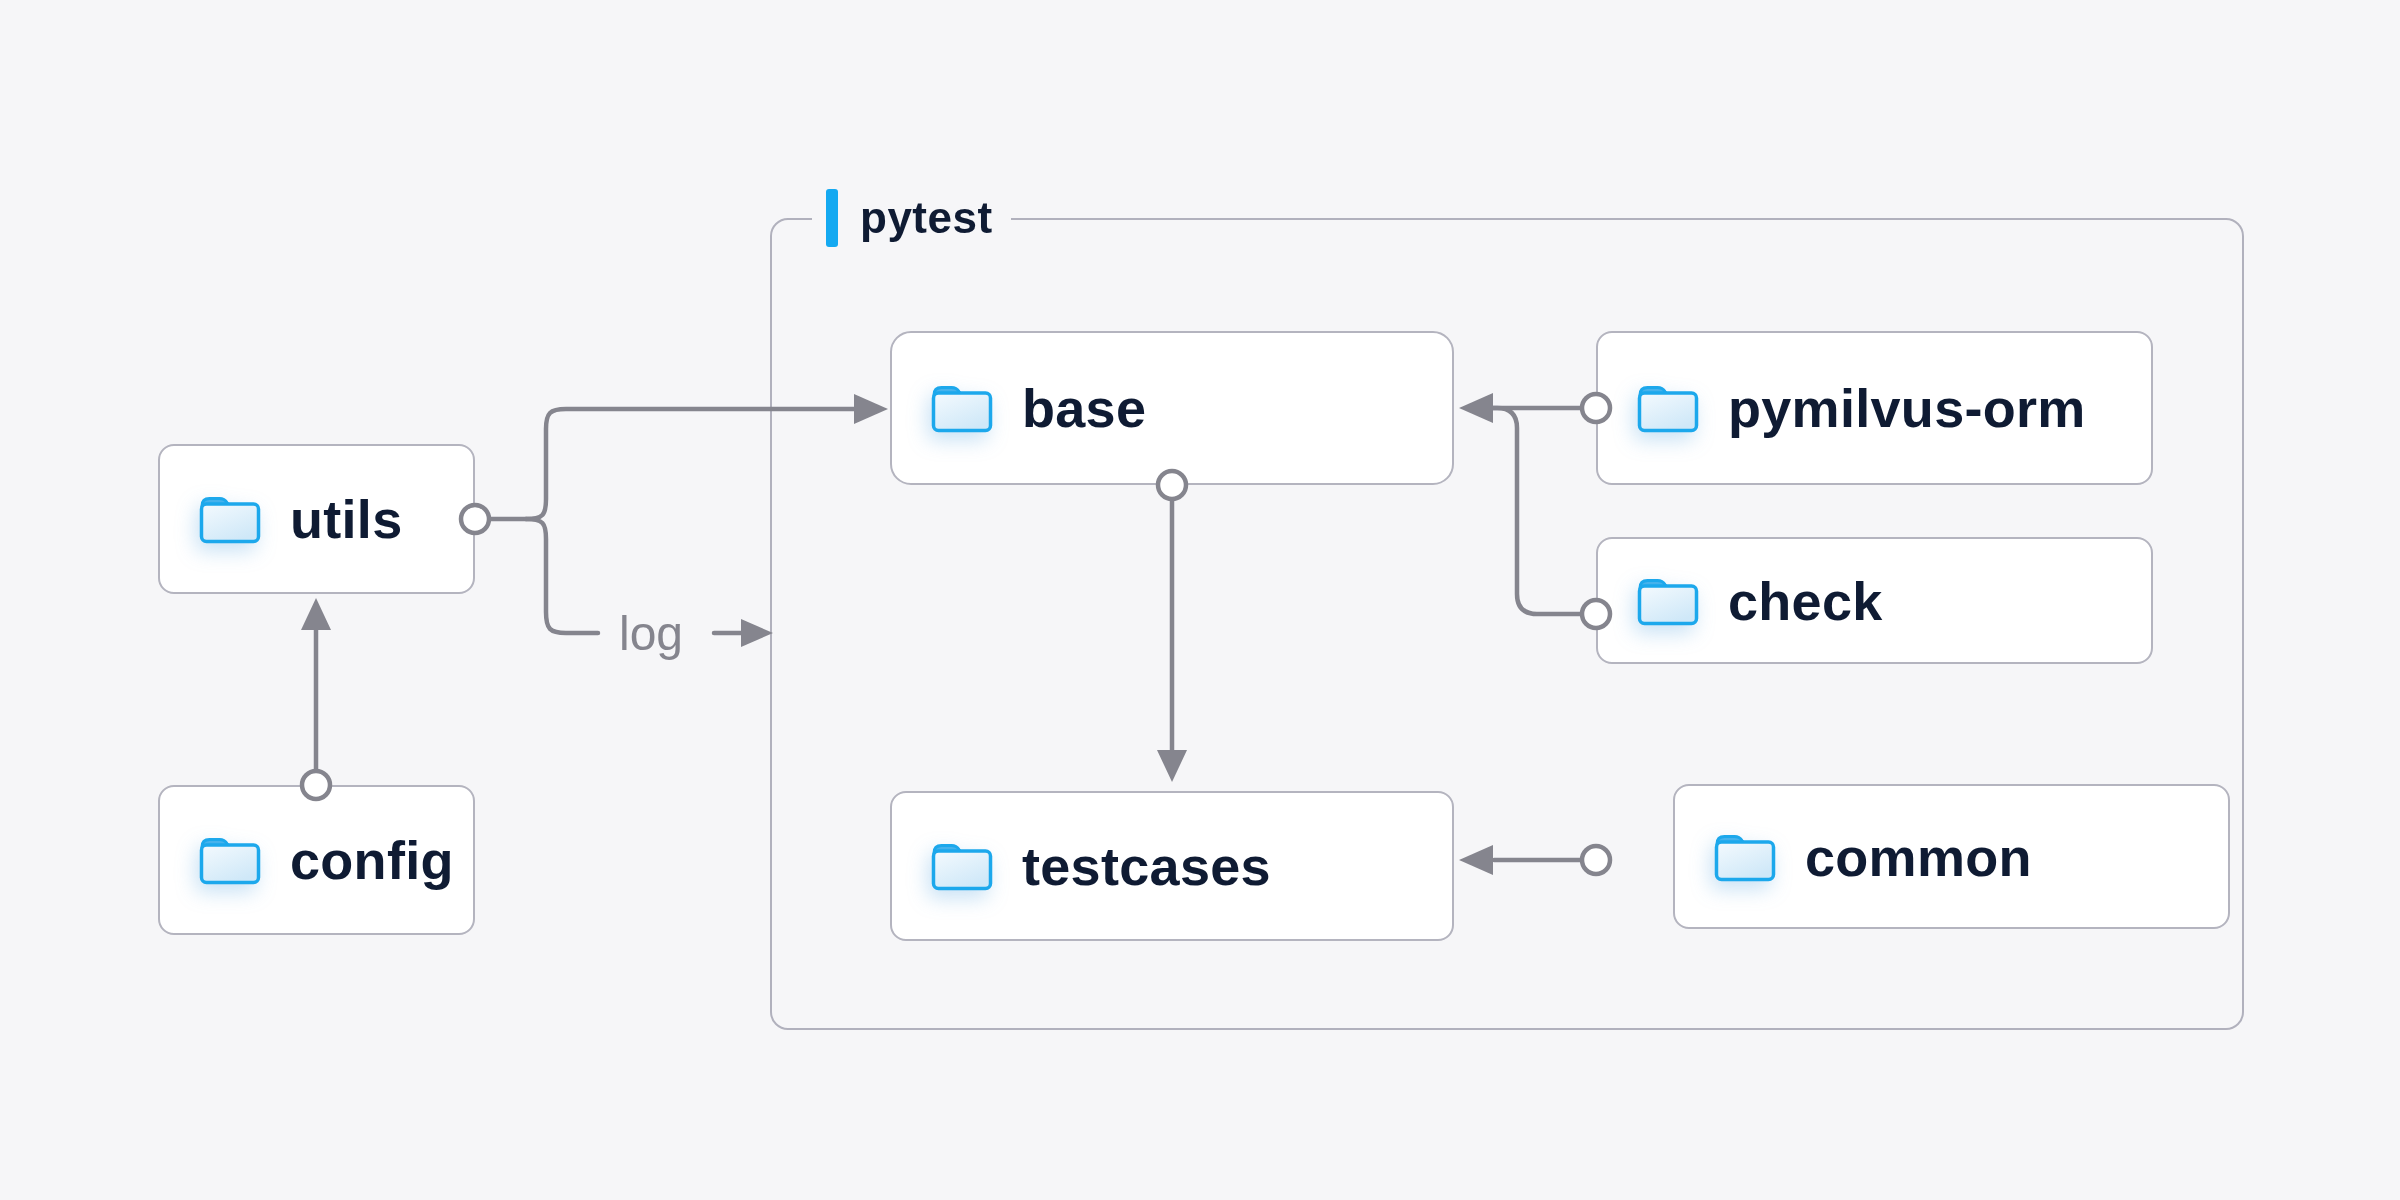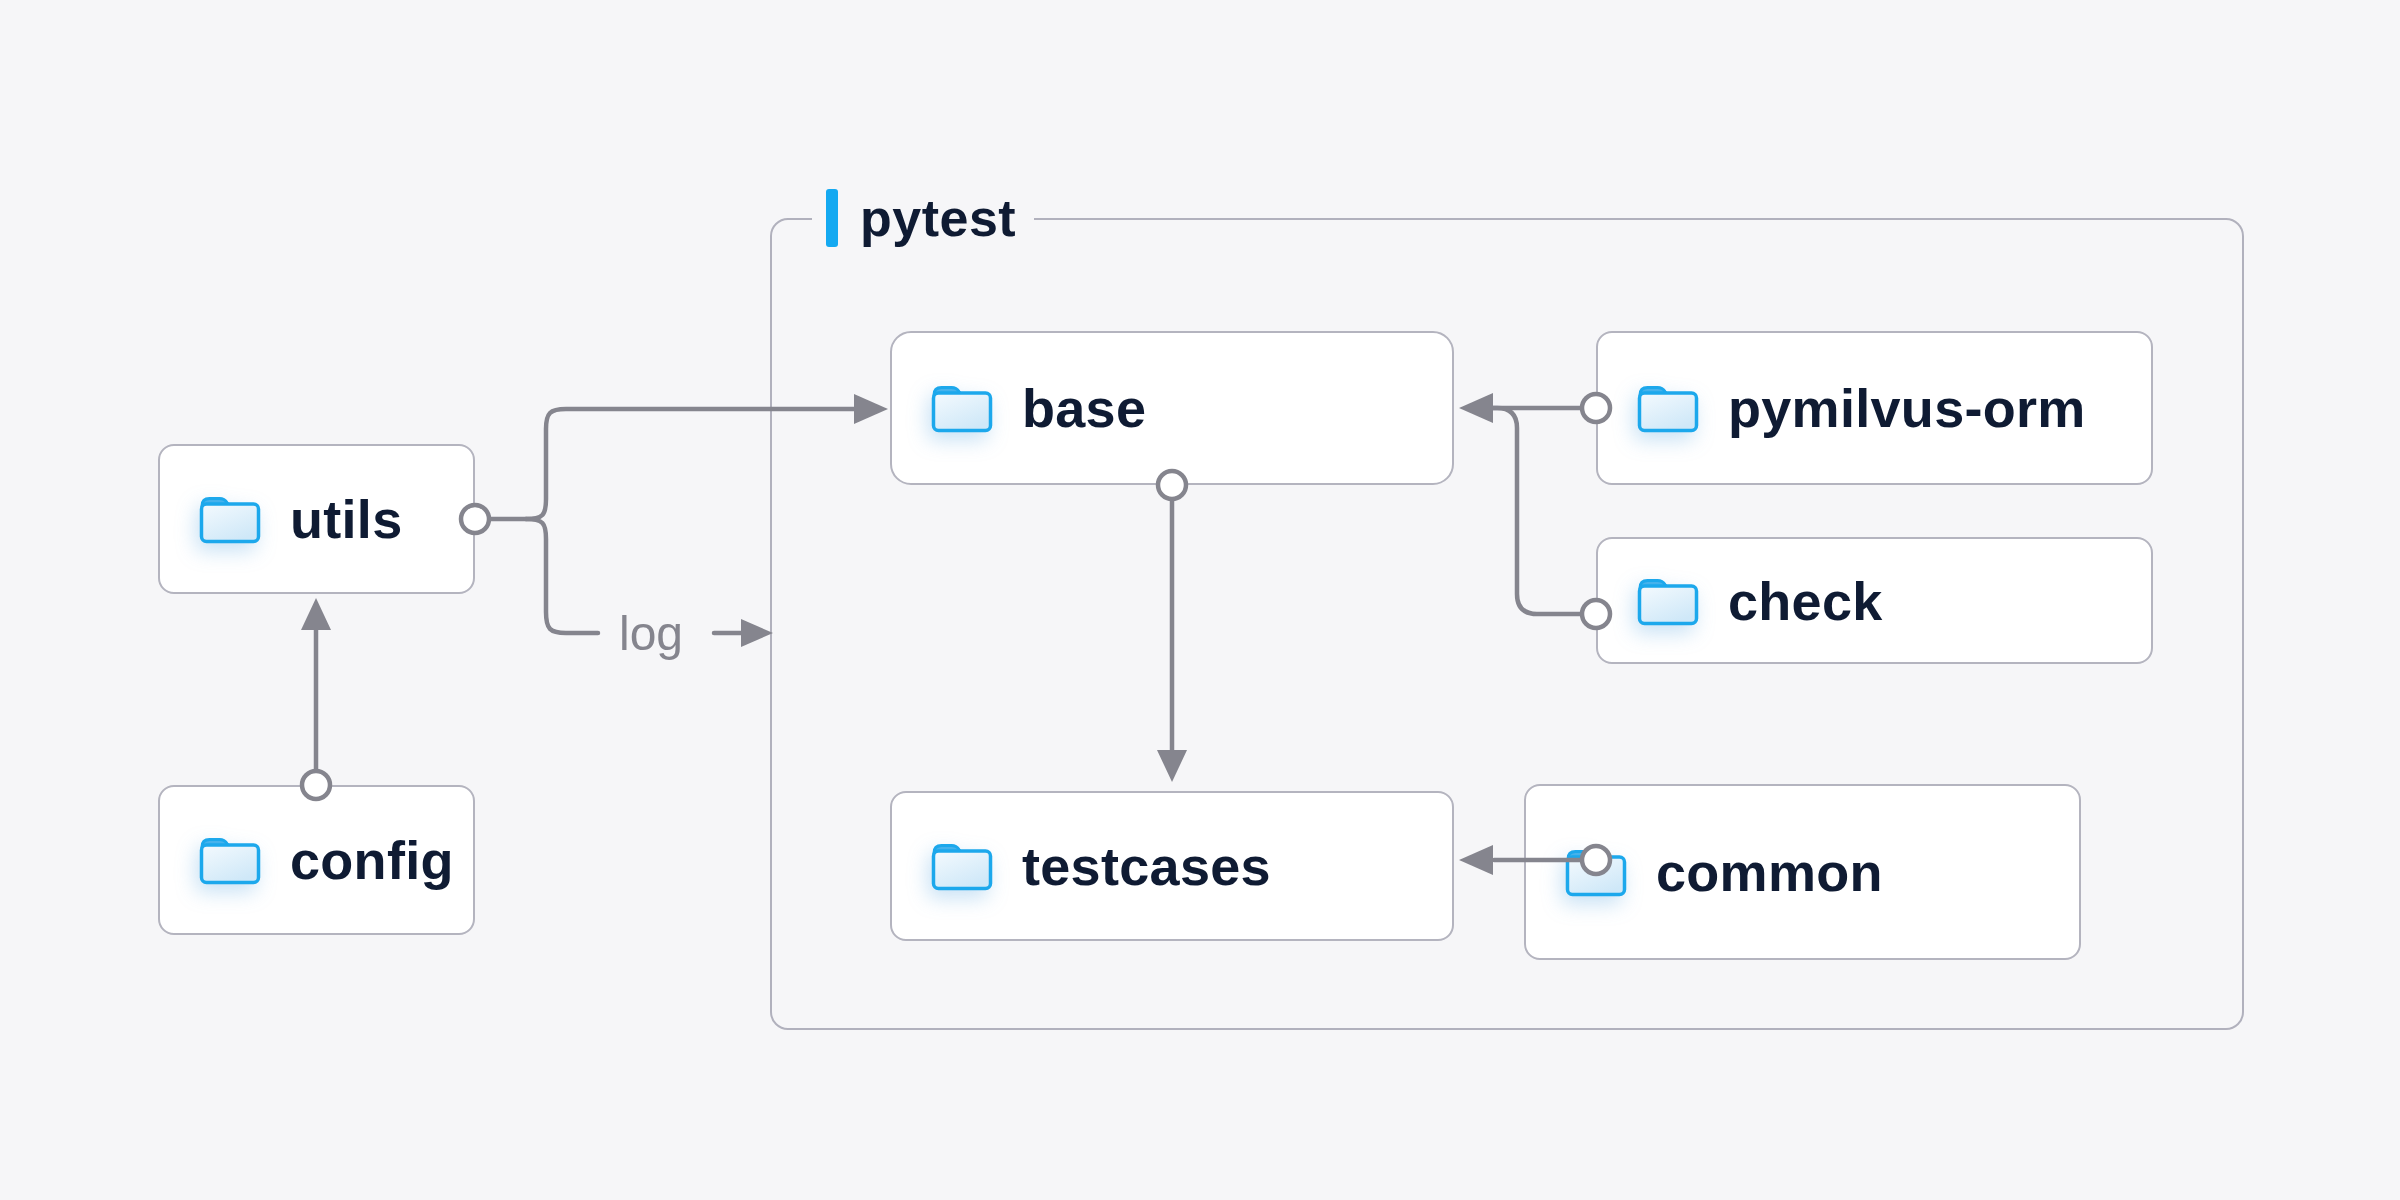--- a/index.html
+++ b/index.html
@@ -41,21 +41,21 @@
     background:var(--background);
     padding:0 18px 0 14px;
     z-index:3;
   }
   .group-label .accent-bar{
     width:12px;height:58px;border-radius:3px;
     background:var(--accent);
     flex:0 0 auto;
   }
   .group-label .group-title{
-    font-size:52px;font-weight:700;color:var(--text);
+    font-size:44px;font-weight:700;color:var(--text);
     letter-spacing:0.5px;
     white-space:nowrap;
   }
 
   
   .node{
     position:absolute;
     background:var(--node-bg);
     border:2.5px solid var(--node-border);
     border-radius:16px;
@@ -68,21 +68,21 @@
     letter-spacing:0.3px;white-space:nowrap;
   }
   .node .folder{flex:0 0 auto;filter:drop-shadow(-4px 8px 10px rgba(60,150,220,0.28));}
 
   #node-utils{left:158px;top:444px;width:317px;height:150px;}
   #node-config{left:158px;top:785px;width:317px;height:150px;}
   #node-base{left:890px;top:331px;width:564px;height:154px;border-radius:21px;}
   #node-pymilvus-orm{left:1596px;top:331px;width:557px;height:154px;}
   #node-check{left:1596px;top:537px;width:557px;height:127px;}
   #node-testcases{left:890px;top:784px;width:564px;height:150px;margin-top:7px;}
-  #node-common{left:1524px;top:784px;width:557px;height:176px;}
+  #node-common{left:1673px;top:784px;width:557px;height:145px;}
 
   
   .edge-label{
     position:absolute;left:606px;top:598px;width:90px;height:70px;
     display:flex;align-items:center;justify-content:center;
     font-size:48px;font-weight:400;color:var(--muted-text);
     z-index:3;white-space:nowrap;
   }
 
   

